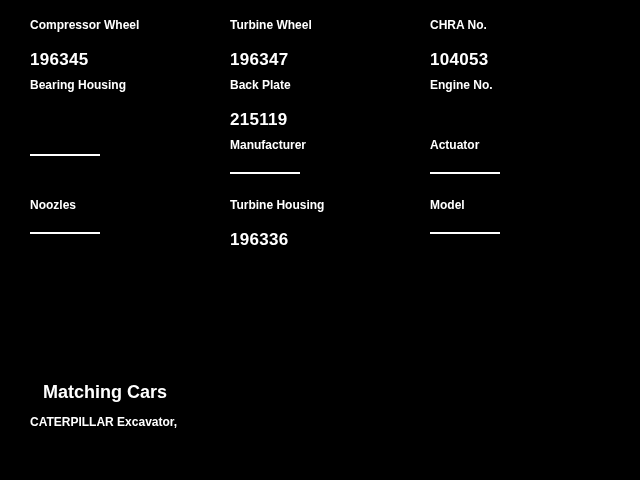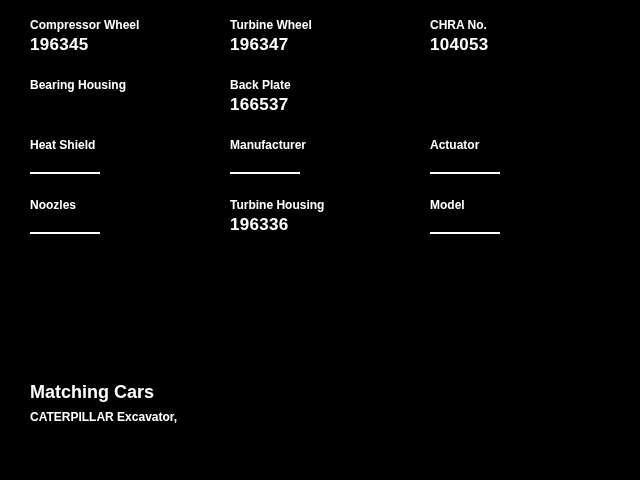--- a/index.html
+++ b/index.html
@@ -30,36 +30,36 @@
   }
   .spec-label {
     font-size: 12px;
     font-weight: bold;
     line-height: 14px;
     padding-top: 4px;
   }
   .spec-value {
     font-size: 17px;
     font-weight: bold;
-    margin-top: 3px;
+    margin-top: 18px;
     letter-spacing: 0.3px;
   }
   .spec-line {
     width: 70px;
     border-top: 2px solid #ffffff;
     margin-top: 20px;
   }
   .matching {
     margin-top: 128px;
   }
   .matching-title {
     font-size: 18px;
     font-weight: bold;
     line-height: 20px;
-    margin: 0;
+    margin: 13px;
   }
   .matching-text {
     font-size: 12px;
     font-weight: bold;
     line-height: 15px;
     margin-top: 8px;
   }
 </style>
 </head>
 <body>
@@ -86,30 +86,30 @@
 
     </div>
 
     <div class="spec-item">
       <div class="spec-label">Bearing Housing</div>
 
     </div>
 
     <div class="spec-item">
       <div class="spec-label">Back Plate</div>
-      <div class="spec-value">166537</div>
+      <div class="spec-value">215119</div>
 
     </div>
 
     <div class="spec-item">
+      <div class="spec-label">Engine No.</div>
 
     </div>
 
     <div class="spec-item">
-      <div class="spec-label">Heat Shield</div>
 
       <div class="spec-line"></div>
     </div>
 
     <div class="spec-item">
       <div class="spec-label">Manufacturer</div>
 
       <div class="spec-line"></div>
     </div>
 

